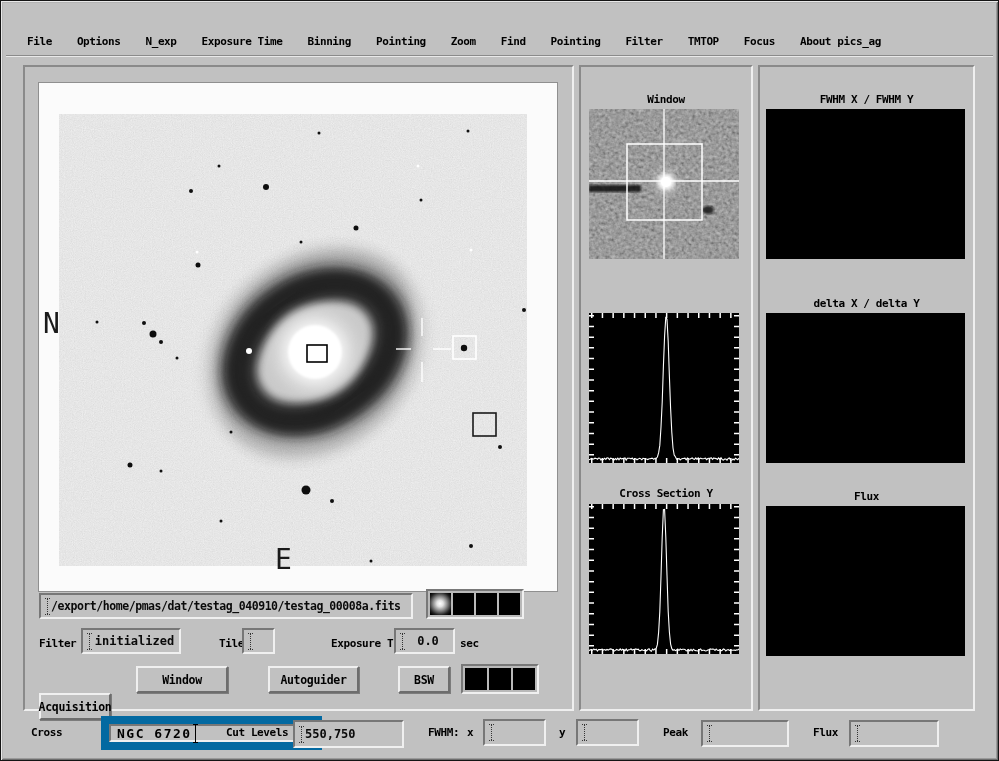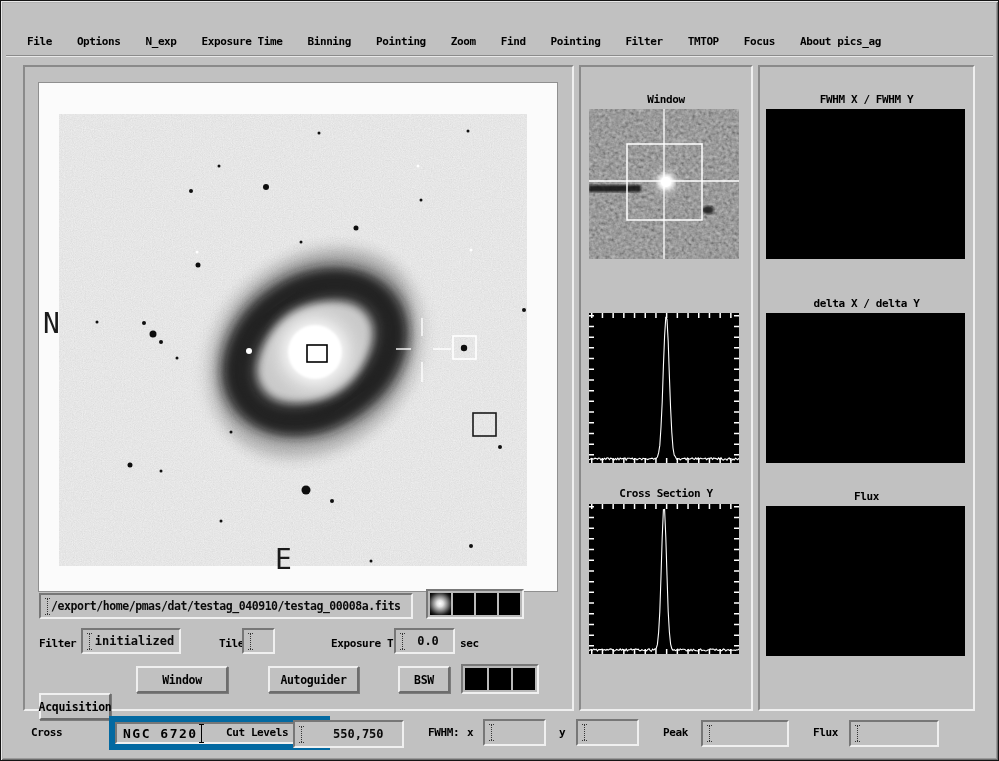--- a/index.html
+++ b/index.html
@@ -73,26 +73,26 @@
   
   .ibeam{display:inline-block;width:7px;height:17px;position:relative;flex:none;}
   .ibeam::before{content:"";position:absolute;left:3px;top:1px;bottom:1px;border-left:1px dotted #353535;}
   .ibeam::after{content:"";position:absolute;left:1px;right:1px;top:0;bottom:0;
     border-top:1px dotted #353535;border-bottom:1px dotted #353535;}
   .ibeam.solid{height:19px;}
   .ibeam.solid::before{border-left:1px solid #000;}
   .ibeam.solid::after{border-top:1px solid #000;border-bottom:1px solid #000;}
   
   #lbl-object{left:30px;top:726px;}
-  #object-outer{position:absolute;left:108px;top:715px;width:221px;height:34px;border:6px solid #0369a1;background:#c1c1c1;}
+  #object-outer{position:absolute;left:100px;top:715px;width:221px;height:34px;border:8px solid #0369a1;background:#c1c1c1;}
   #object-field{position:relative;width:100%;height:100%;border:2px solid;
     border-color:#777 #f0f0f0 #f0f0f0 #777;display:flex;align-items:center;
     font:bold 13px "DejaVu Sans Mono",monospace;letter-spacing:1.5px;padding:0 6px;white-space:pre;}
   #lbl-cutlevels{left:225px;top:726px;}
-  #cut-field{left:292px;top:719px;width:111px;height:28px;gap:28px;}
+  #cut-field{left:292px;top:719px;width:111px;height:28px;}
   #lbl-fwhm{left:427px;top:726px;}
   #lbl-fwhm-x{left:466px;top:726px;}
   #fwhmx-field{left:482px;top:718px;width:63px;height:27px;}
   #lbl-fwhm-y{left:558px;top:726px;}
   #fwhmy-field{left:575px;top:718px;width:63px;height:27px;}
   #lbl-peak{left:662px;top:726px;}
   #peak-field{left:700px;top:719px;width:88px;height:27px;}
   #lbl-flux{left:812px;top:726px;}
   #flux-field{left:848px;top:719px;width:90px;height:27px;}
   

